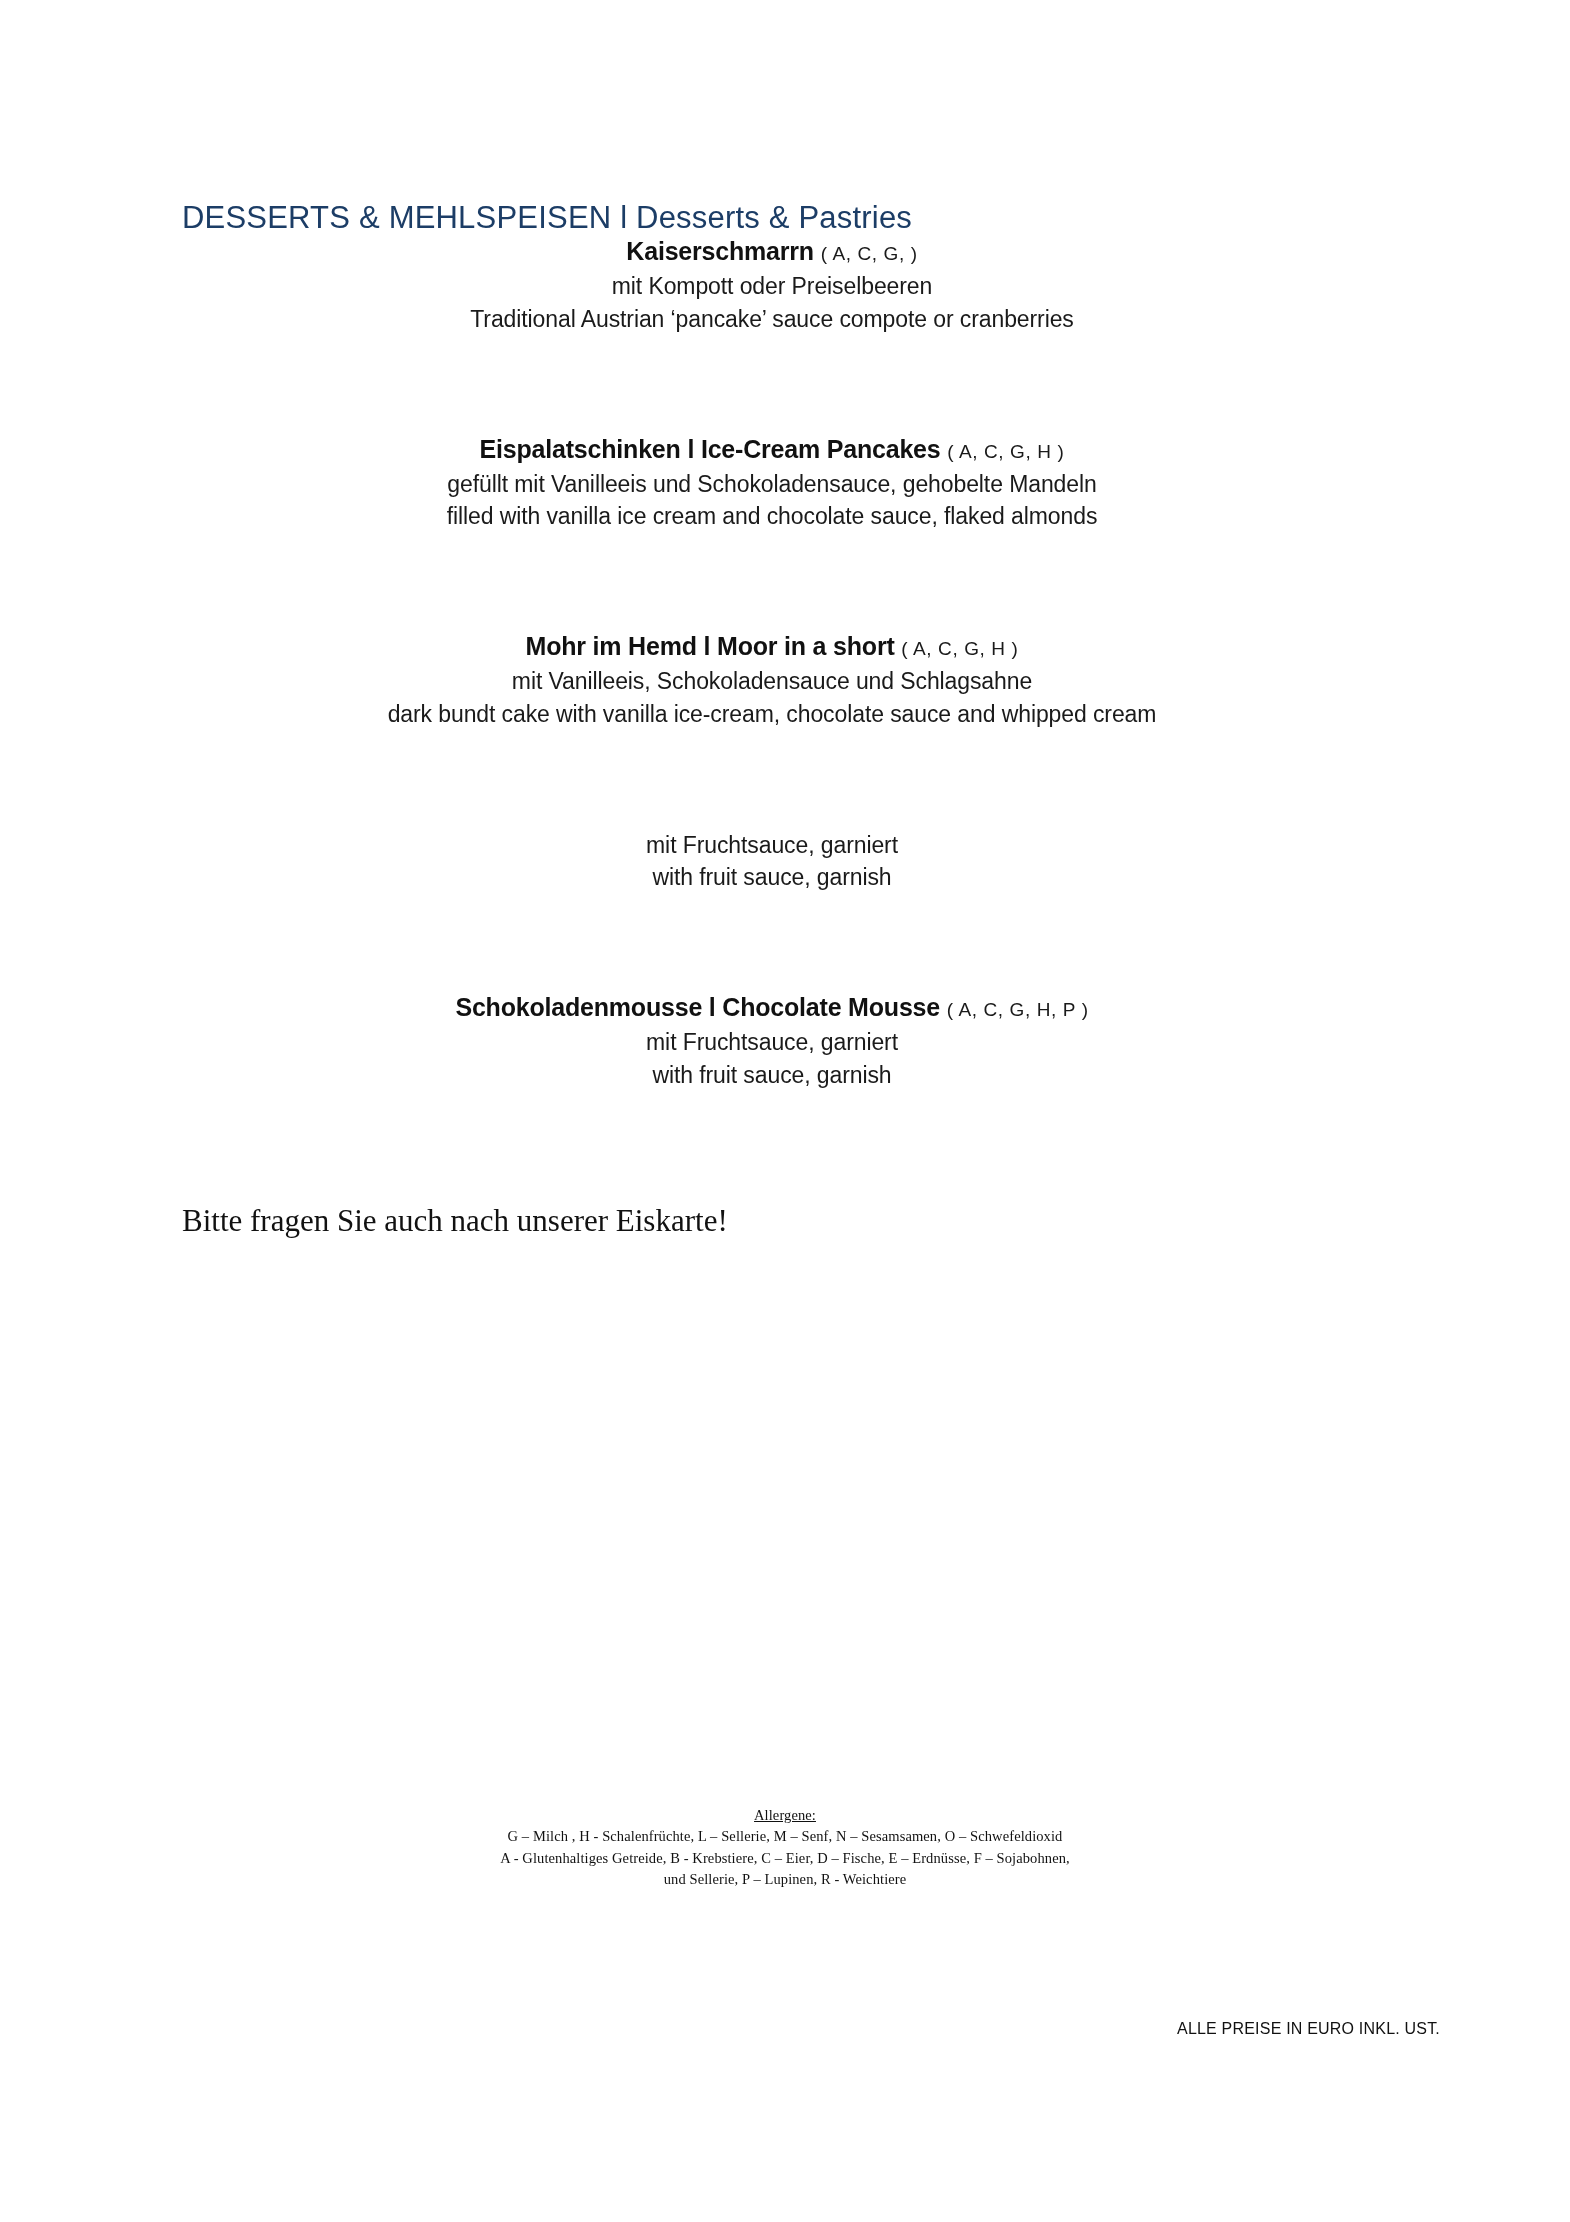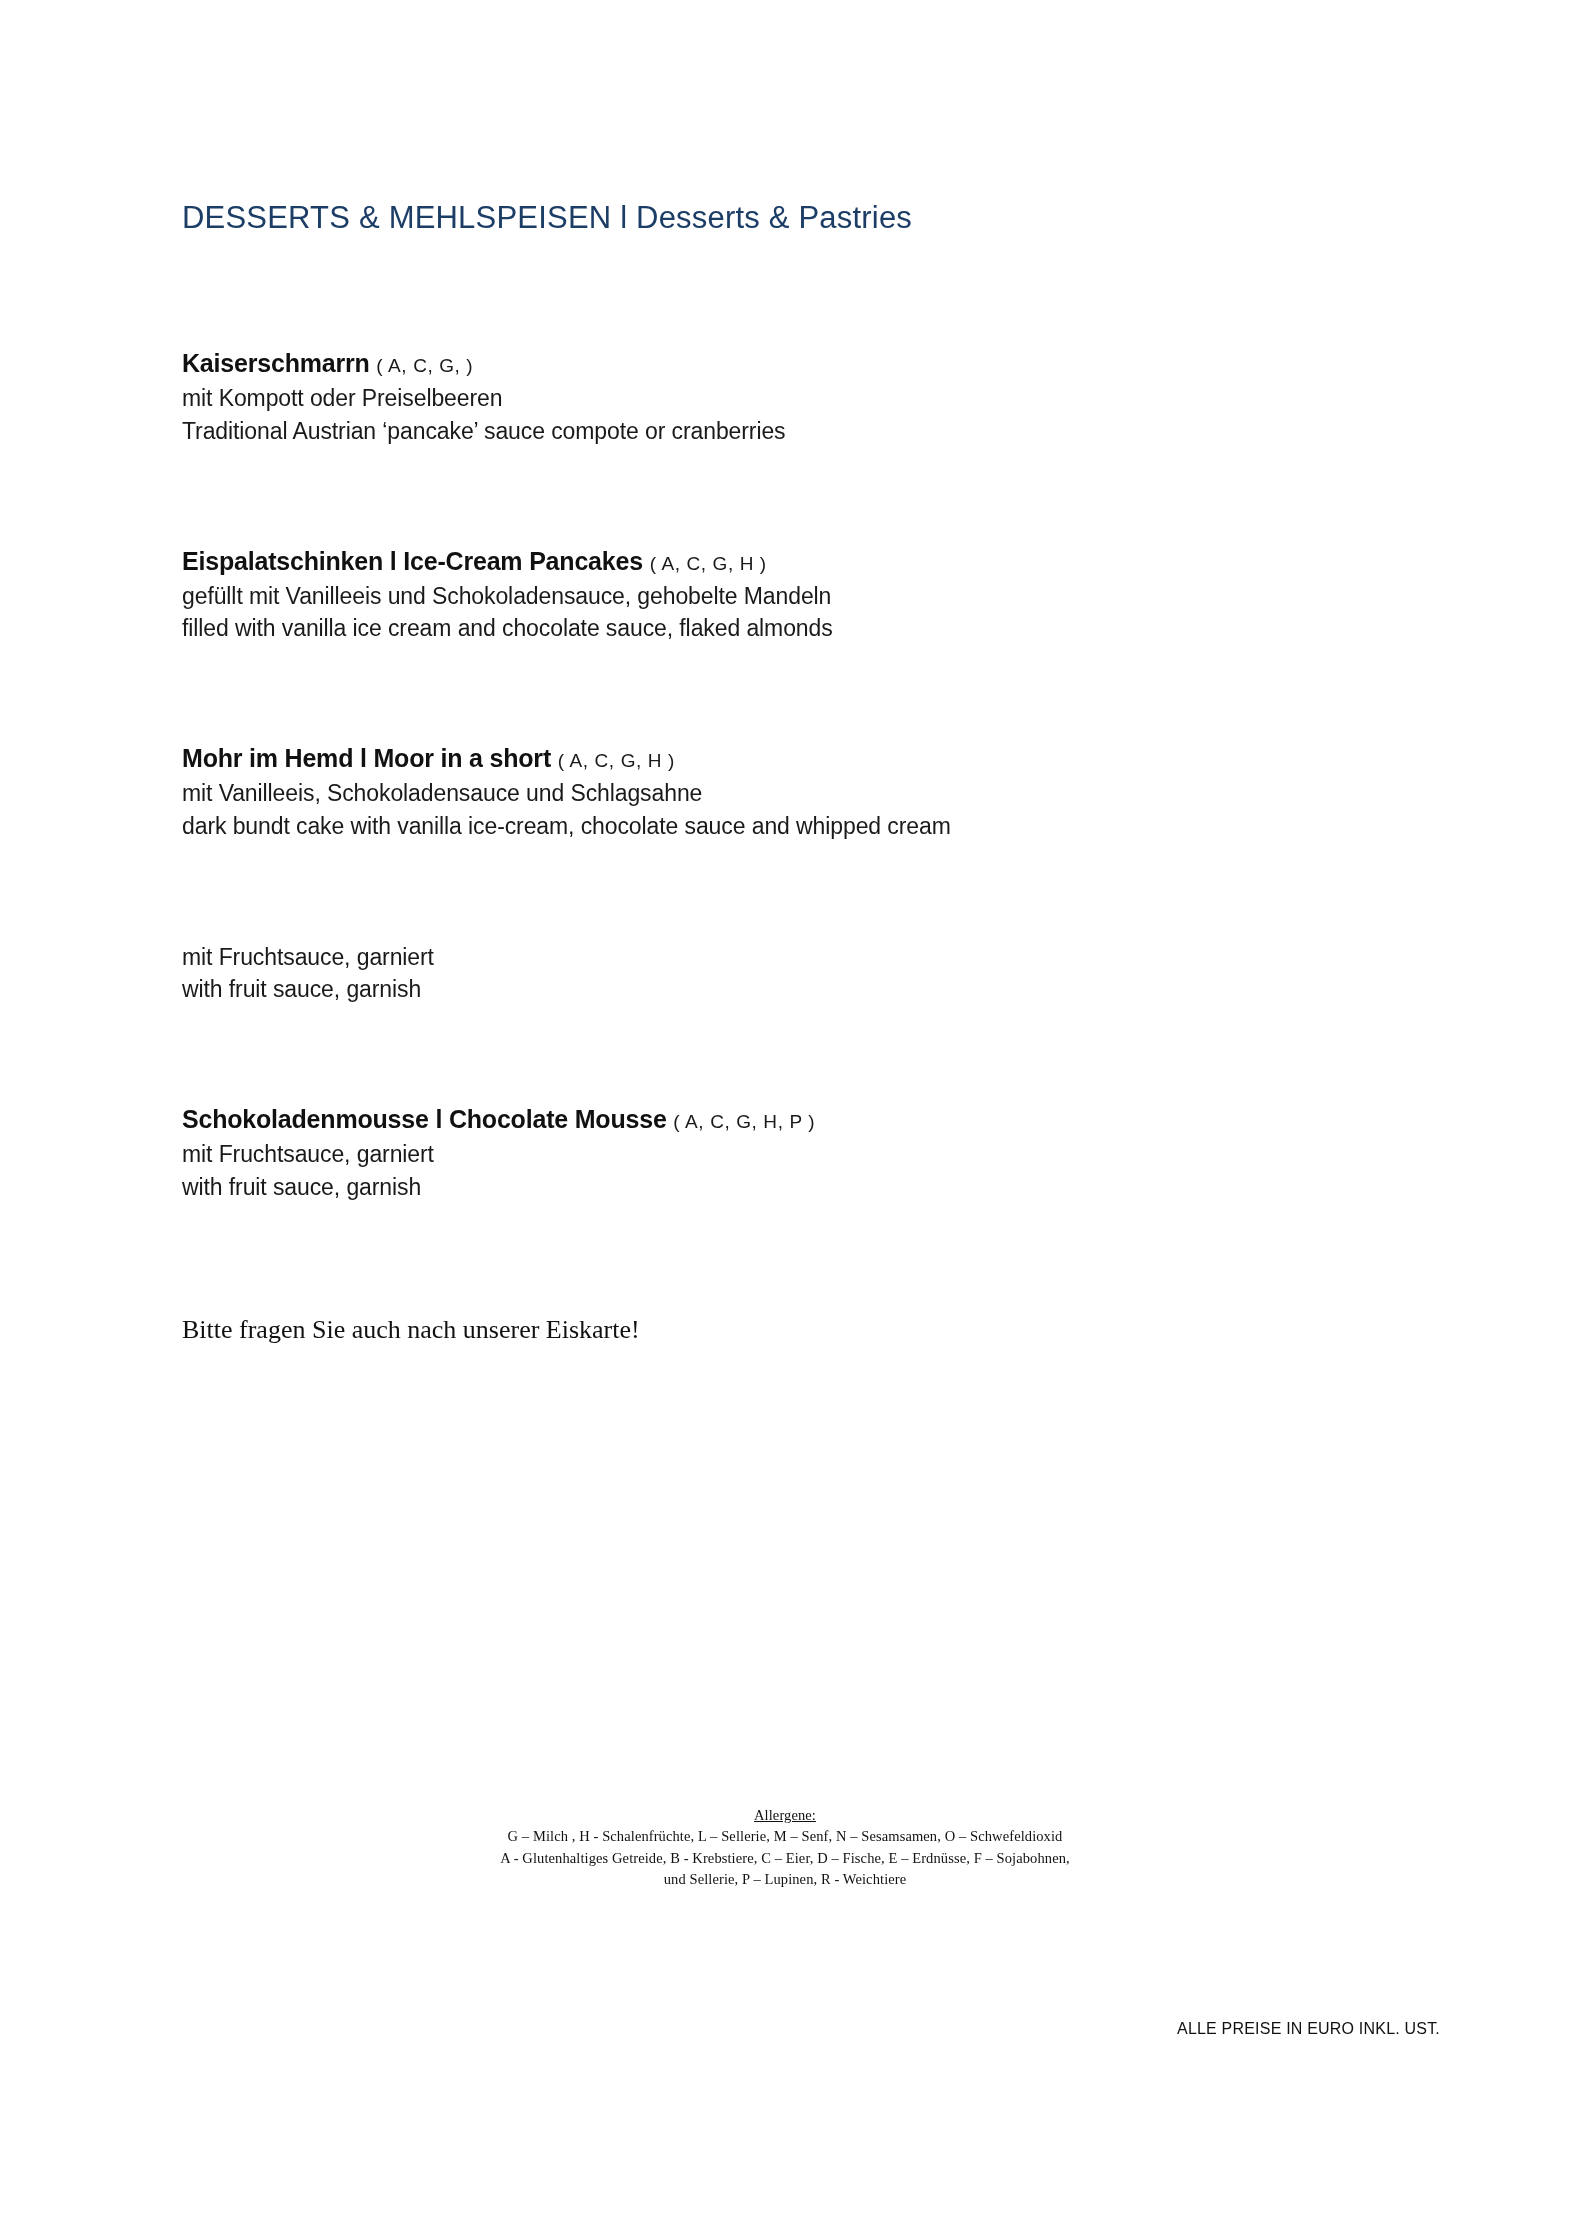--- a/index.html
+++ b/index.html
@@ -29,21 +29,21 @@
   }
   .menu-title {
     font-family: "Liberation Sans", sans-serif;
     font-size: 31px;
     color: #1c3d66;
     letter-spacing: 0.2px;
     font-weight: 400;
     white-space: nowrap;
   }
   .items {
-    margin-top: 112px;
+    text-align: center;
   }
   .item {
     margin-bottom: 98px;
   }
   .item:last-child {
     margin-bottom: 0;
   }
   .item-head {
     font-size: 25px;
     font-weight: bold;
@@ -64,21 +64,21 @@
     line-height: 1.42;
     margin-top: 3px;
     letter-spacing: -0.1px;
   }
   .item-desc.en {
     margin-top: 0;
   }
   .notice {
     margin-top: 108px;
     font-family: "Liberation Serif", serif;
-    font-size: 26px;
+    font-size: 31px;
     line-height: 1.35;
     color: #111111;
   }
   .allergen-legend {
     position: absolute;
     left: 0;
     right: 0;
     top: 1805px;
     text-align: center;
     font-family: "Liberation Serif", serif;

